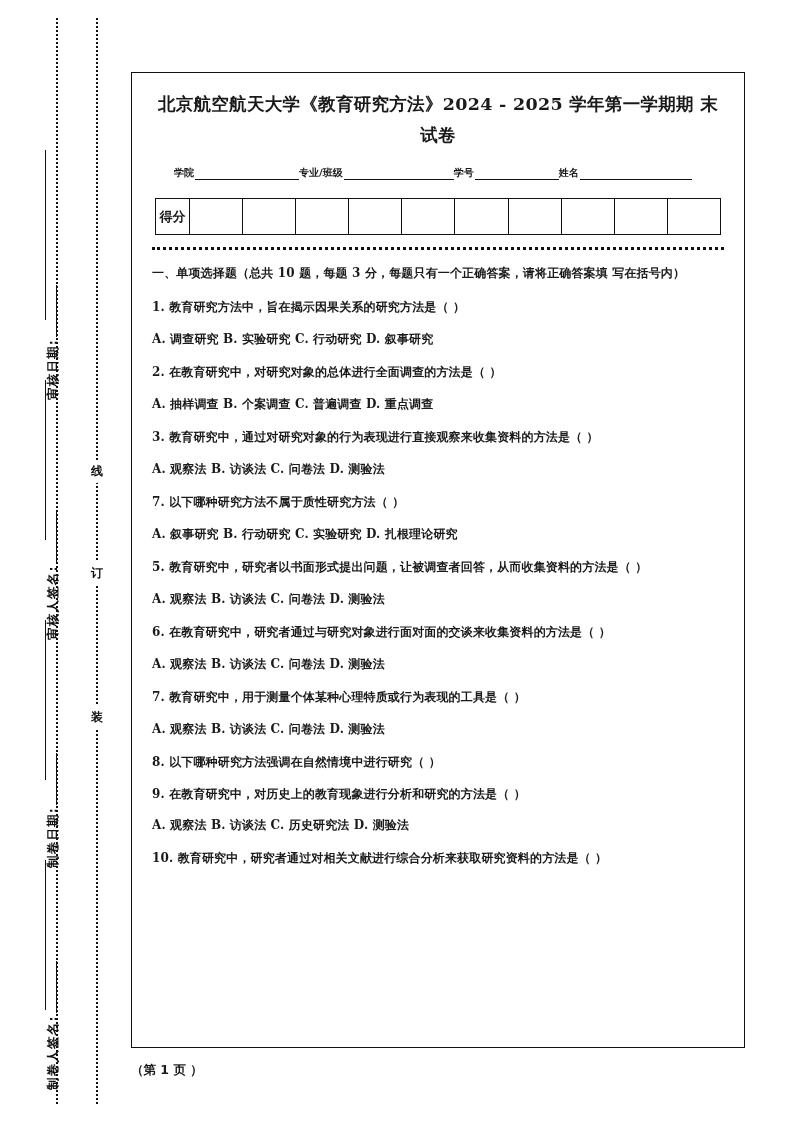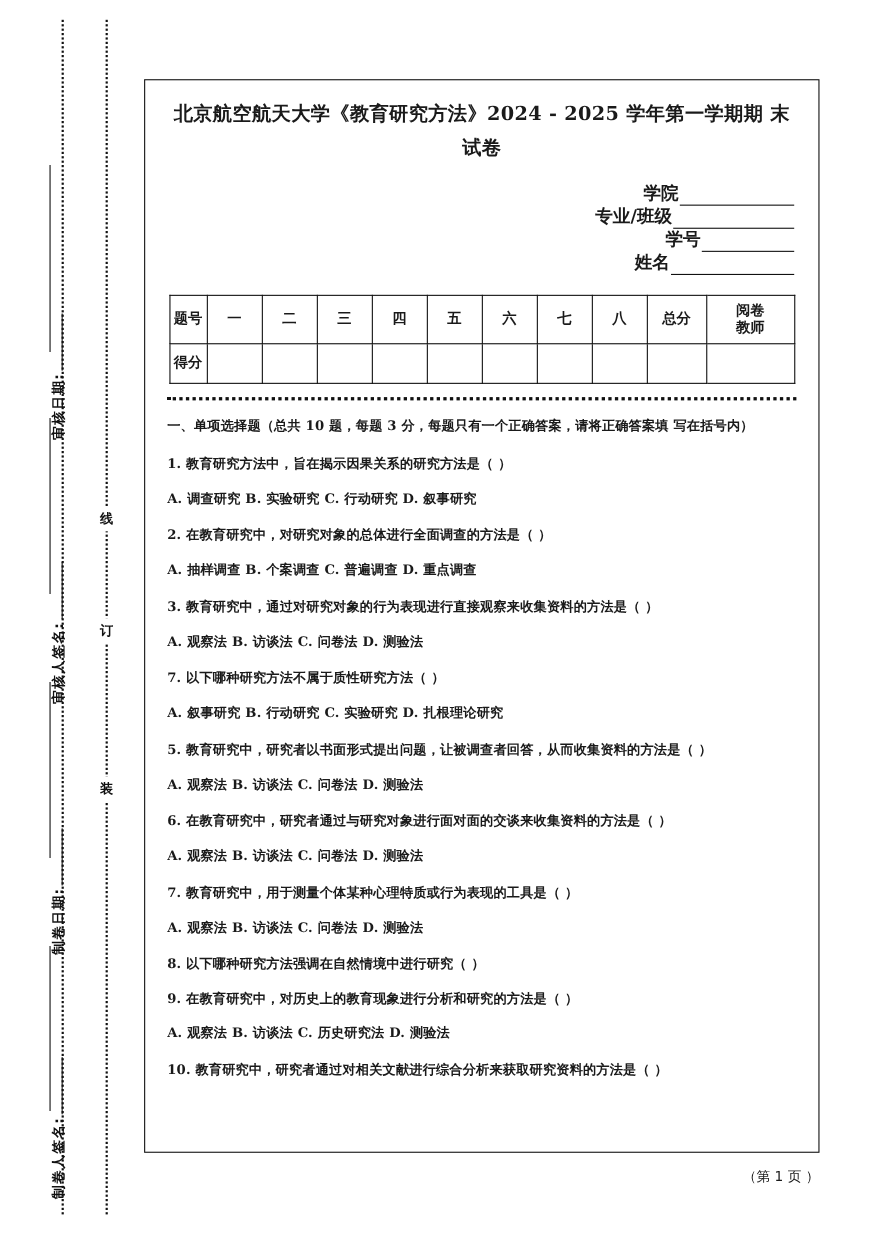--- a/index.html
+++ b/index.html
@@ -89,24 +89,23 @@
     line-height: 1.75;
     letter-spacing: 0.3px;
     padding: 2px 6px 0 6px;
   }
 
   
   .info-row {
     display: flex;
     align-items: flex-end;
     margin: 16px 4px 0 24px;
-    font-size: 16px;
+    font-size: 10px;
     font-weight: bold;
     white-space: nowrap;
-    flex-direction: column;
   }
   .info-field { display: flex; align-items: flex-end; }
   .info-field .lbl { padding-right: 1px; }
   .info-field .blank {
     border-bottom: 1.2px solid #111;
     height: 13px;
   }
   .blank.w1 { width: 104px; }
   .blank.w2 { width: 110px; }
   .blank.w3 { width: 84px; }
@@ -152,23 +151,23 @@
     margin-bottom: 13px;
   }
   .q-line.section { margin-bottom: 15px; }
   .q-line.options { margin-bottom: 14px; }
 
   
   .page-footer {
     position: absolute;
     left: 131px; top: 1062px;
     width: 614px;
-    text-align: right;
+    text-align: left;
     font-size: 12.5px;
-    font-weight: normal;
+    font-weight: bold;
     font-family: "DejaVu Sans", "Liberation Sans", sans-serif;
   }
 </style>
 </head>
 <body>
 
 <div class="binding-area">
   <div class="dotted-line outer"></div>
   <div class="dotted-line inner"></div>
 
@@ -216,38 +215,20 @@
       <span class="blank w3"></span>
     </span>
     <span class="info-field">
       <span class="lbl">姓名</span>
       <span class="blank w4"></span>
     </span>
   </div>
 
   <table class="score-table">
     <tbody>
-        <tr>
-      <td class="head-cell col-label">
-        <span class="stack">题号</span>
-      </td>
-      <td class="head-cell col-num">一</td>
-      <td class="head-cell col-num">二</td>
-      <td class="head-cell col-num">三</td>
-      <td class="head-cell col-num">四</td>
-      <td class="head-cell col-num">五</td>
-      <td class="head-cell col-num">六</td>
-      <td class="head-cell col-num">七</td>
-      <td class="head-cell col-num">八</td>
-      <td class="head-cell col-total">总分</td>
-      <td class="head-cell col-marker">
-        <span class="stack">阅卷</span>
-        <span class="stack">教师</span>
-      </td>
-    </tr>
     <tr>
       <td class="blank-cell col-label">
         <span class="stack">得分</span>
       </td>
       <td class="blank-cell"></td>
       <td class="blank-cell"></td>
       <td class="blank-cell"></td>
       <td class="blank-cell"></td>
       <td class="blank-cell"></td>
       <td class="blank-cell"></td>

